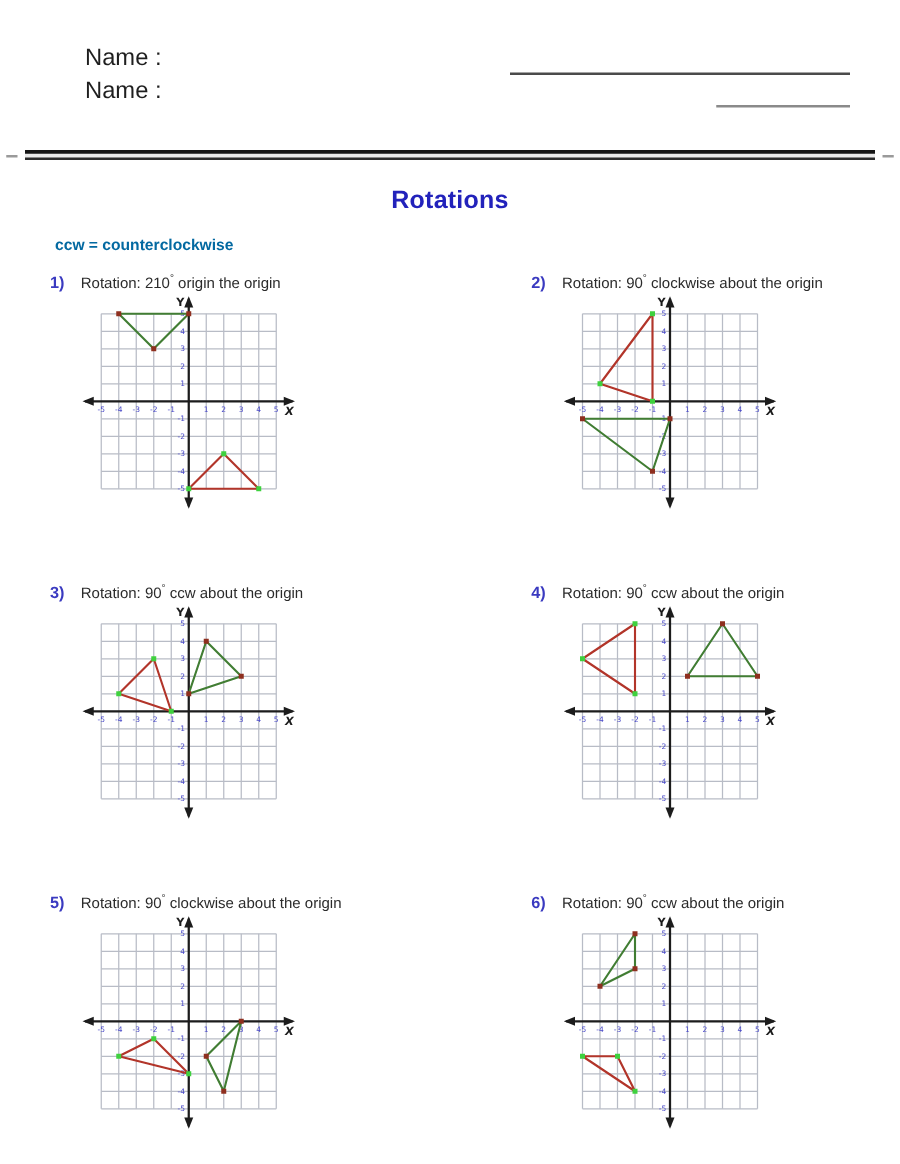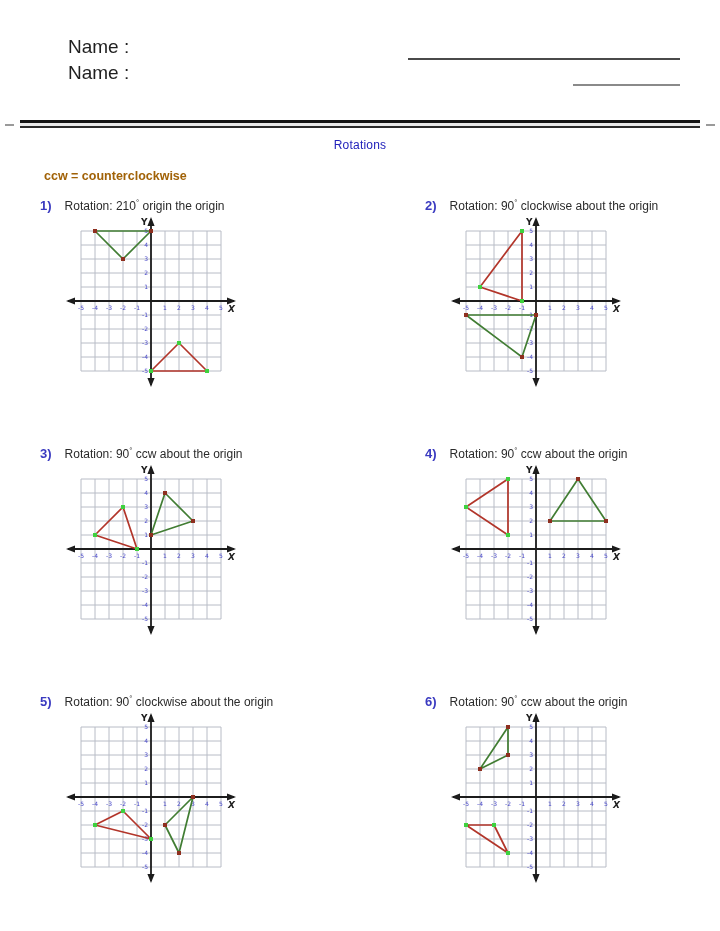--- a/index.html
+++ b/index.html
@@ -10,22 +10,22 @@
   .header{display:flex;align-items:baseline;margin:36px 40px 4px 44px;font-size:19px;flex-direction:column;}
   .fill-line{display:inline-block;height:2px;align-self:flex-end;margin-bottom:2px;}
   .name-line{width:272px;margin-left:39px;background:#4a4a4a;}
   .date-label{margin-left:24px;}
   .date-line{width:107px;margin-left:52px;background:#8a8a8a;}
   .separator{position:relative;margin:32px 20px 0 20px;height:3px;background:#e9e9e9;
     border-top:3px solid #141414;border-bottom:2px solid #2a2a2a;}
   .separator::before,.separator::after{content:"";position:absolute;top:1px;width:9px;height:2px;background:#9a9a9a;}
   .separator::before{left:-15px;}
   .separator::after{right:-15px;}
-  .title{text-align:center;font-weight:normal;font-size:12px;margin-top:10px;letter-spacing:.2px;}
-  .note{margin:17px 0 0 44px;font-weight:bold;font-size:12.5px;color:#a16207;}
+  .title{text-align:center;font-weight:bold;font-size:20px;margin-top:21px;letter-spacing:.2px;}
+  .note{margin:17px 0 0 44px;font-weight:bold;font-size:12.5px;color:#0369a1;}
   .problems{display:grid;grid-template-columns:385px 1fr;padding-left:40px;margin-top:15px;}
   .problem{height:248px;}
   .prob-head{display:flex;align-items:baseline;gap:13px;font-size:12px;color:#2b2b2b;}
   .pnum{font-size:13px;font-weight:bold;}
   .ptext sup{font-size:8px;}
   svg.plot{display:block;margin:2px 0 0 22px;}
   svg text{font-family:"DejaVu Sans",sans-serif;}
 </style>
 </head>
 <body>

